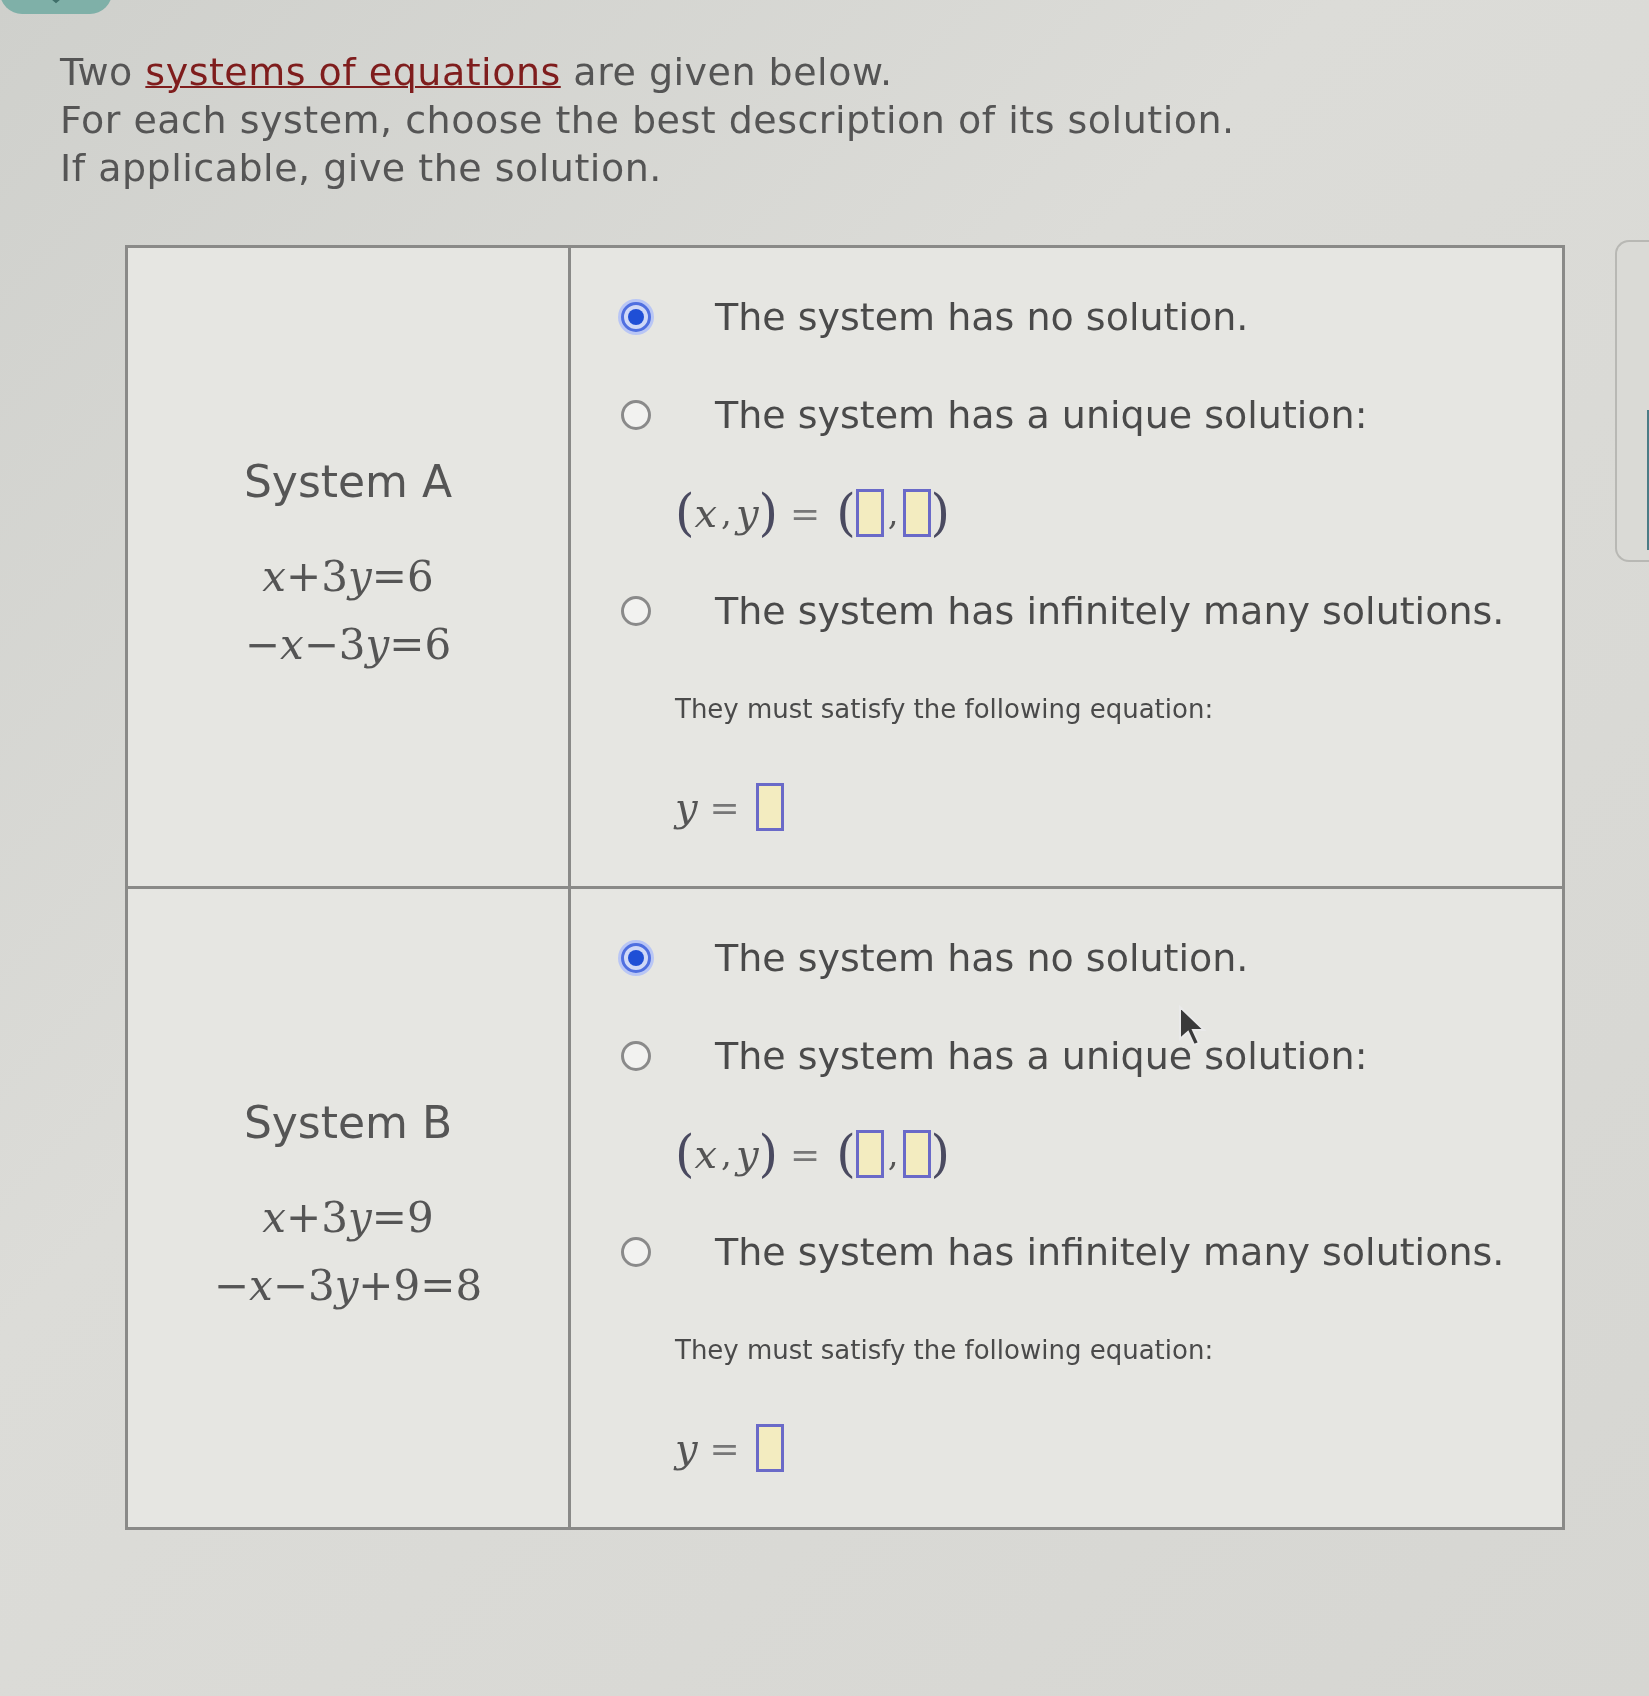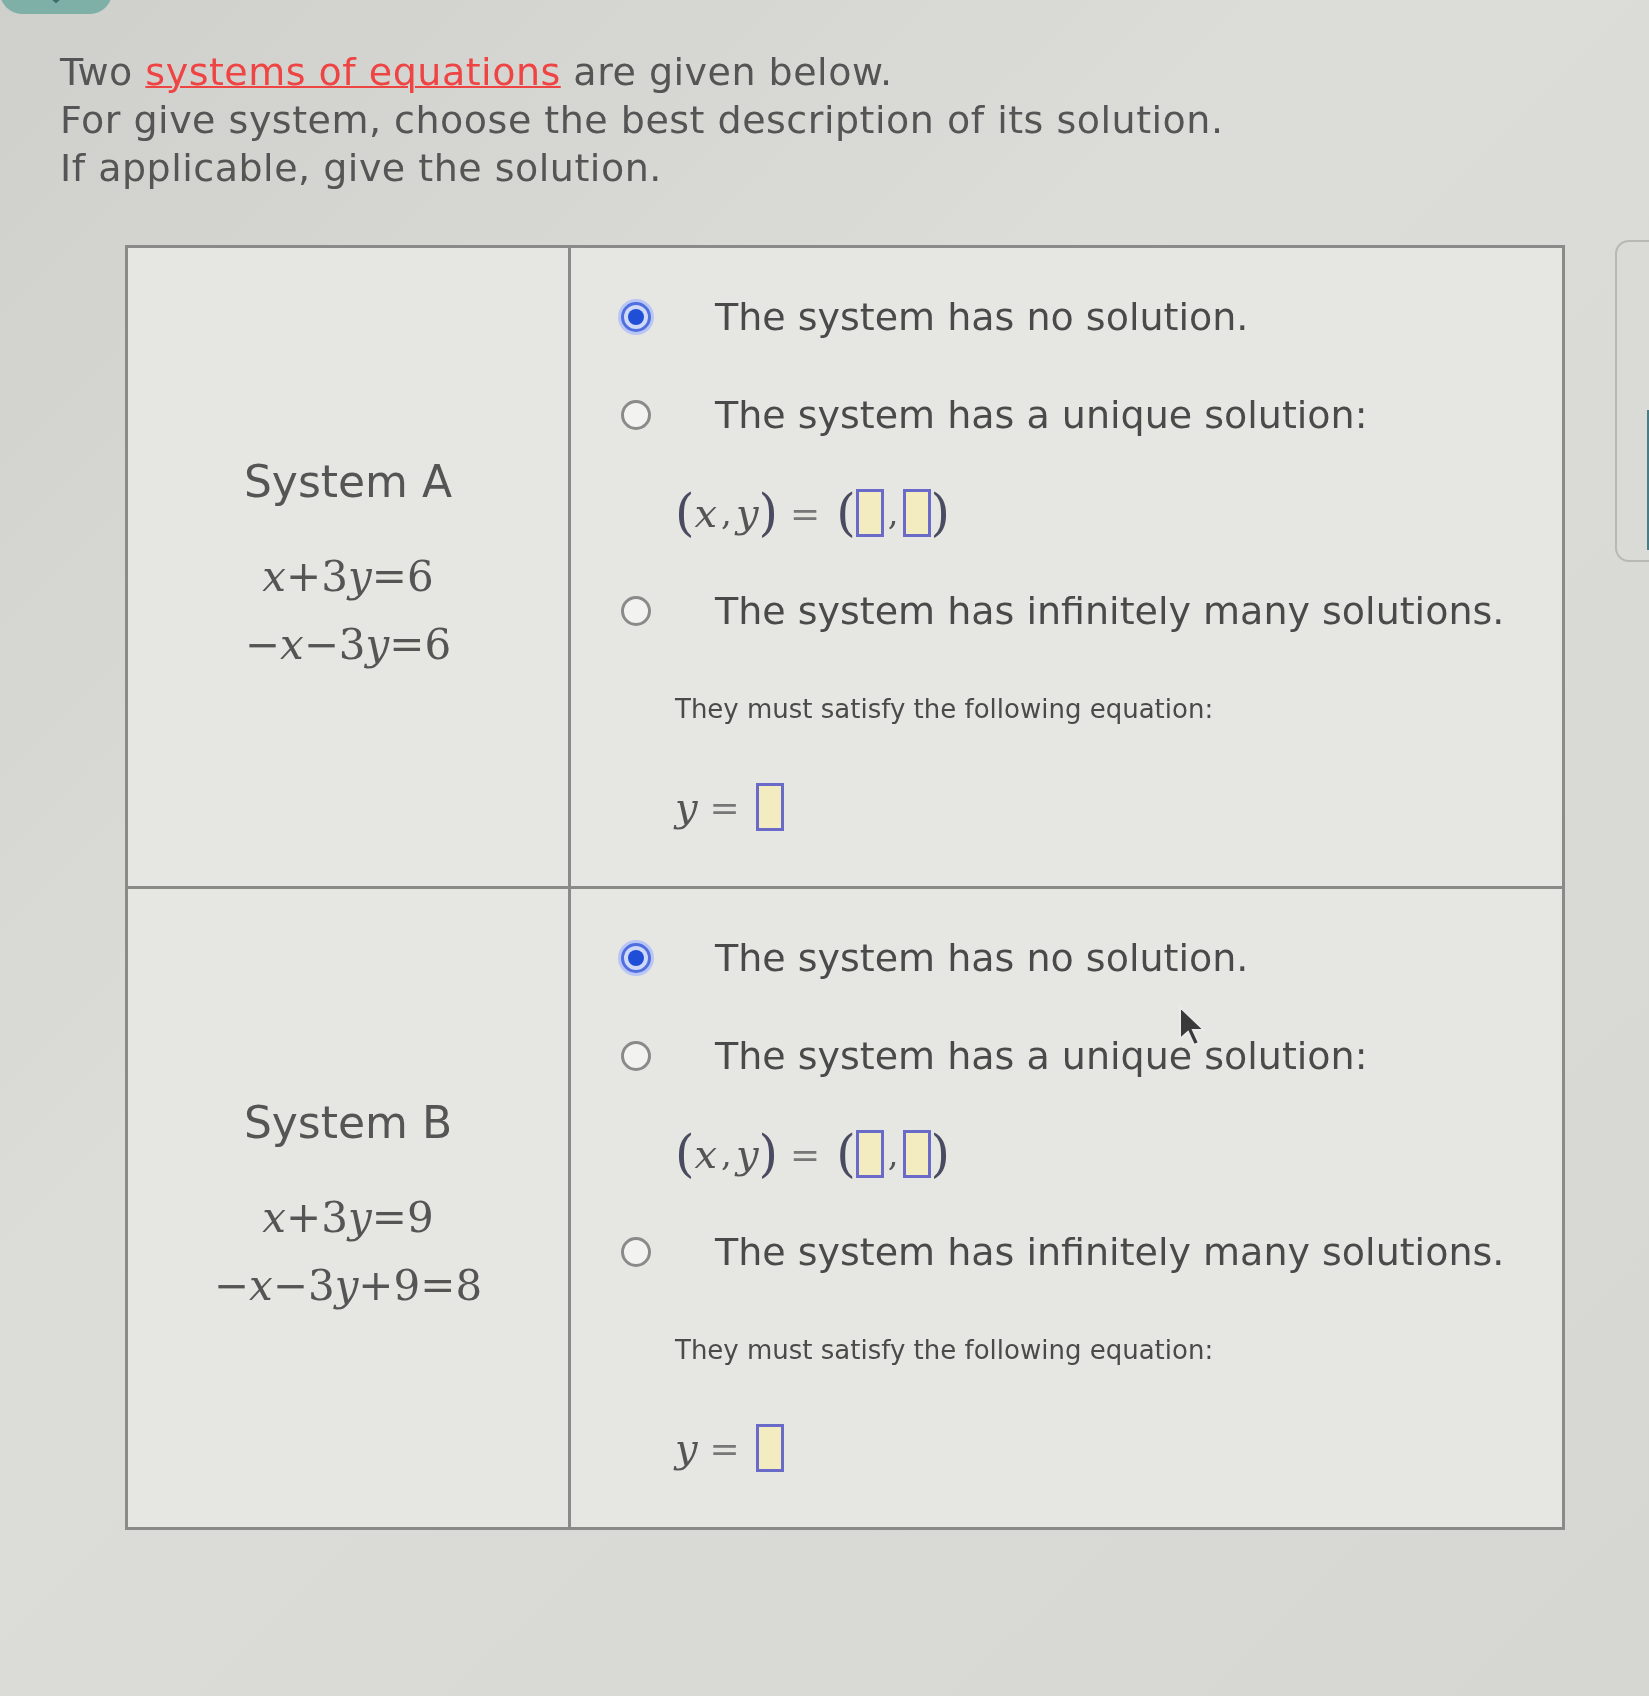--- a/index.html
+++ b/index.html
@@ -16,21 +16,21 @@
     display:flex; align-items:flex-end; justify-content:center; padding-bottom:8px; box-sizing:content-box;
     height:36px;
   }
   .corner-badge svg { display:block; }
   .instructions {
     position:absolute; left:60px; top:48px;
     font-size:38px; line-height:48px; color:#555;
     letter-spacing:0.5px;
   }
   .instructions .line { display:block; white-space:nowrap; }
-  .link { color:#ef4444; text-decoration:underline; text-decoration-thickness:2px; cursor:pointer; }
+  .link { color:#7f1d1d; text-decoration:underline; text-decoration-thickness:2px; cursor:pointer; }
 
   .side-tab {
     position:absolute; left:1615px; top:240px; width:60px; height:318px;
     border:2px solid #b8b8b4; border-radius:14px 0 0 14px; border-right:none;
     background:#dadad6;
   }
   .side-tab .accent { position:absolute; left:30px; top:168px; width:4px; height:140px; background:#4b7c86; }
 
   table.systems {
     position:absolute; left:125px; top:245px;
@@ -86,21 +86,21 @@
 <body>
 
 <div class="corner-badge">
   <svg width="40" height="22" viewBox="0 0 40 22">
     <polyline points="6,4 20,16 34,4" fill="none" stroke="#3f6f6a" stroke-width="5" stroke-linecap="round"></polyline>
   </svg>
 </div>
 
 <div class="instructions">
   <span class="line"><span>Two </span><span class="link">systems of equations</span><span> are given below.</span></span>
-  <span class="line">For give system, choose the best description of its solution.</span>
+  <span class="line">For each system, choose the best description of its solution.</span>
   <span class="line">If applicable, give the solution.</span>
 </div>
 
 <div class="side-tab">
     <div class="accent"></div>
   </div>
 
 <table class="systems">
 
   <tbody>

